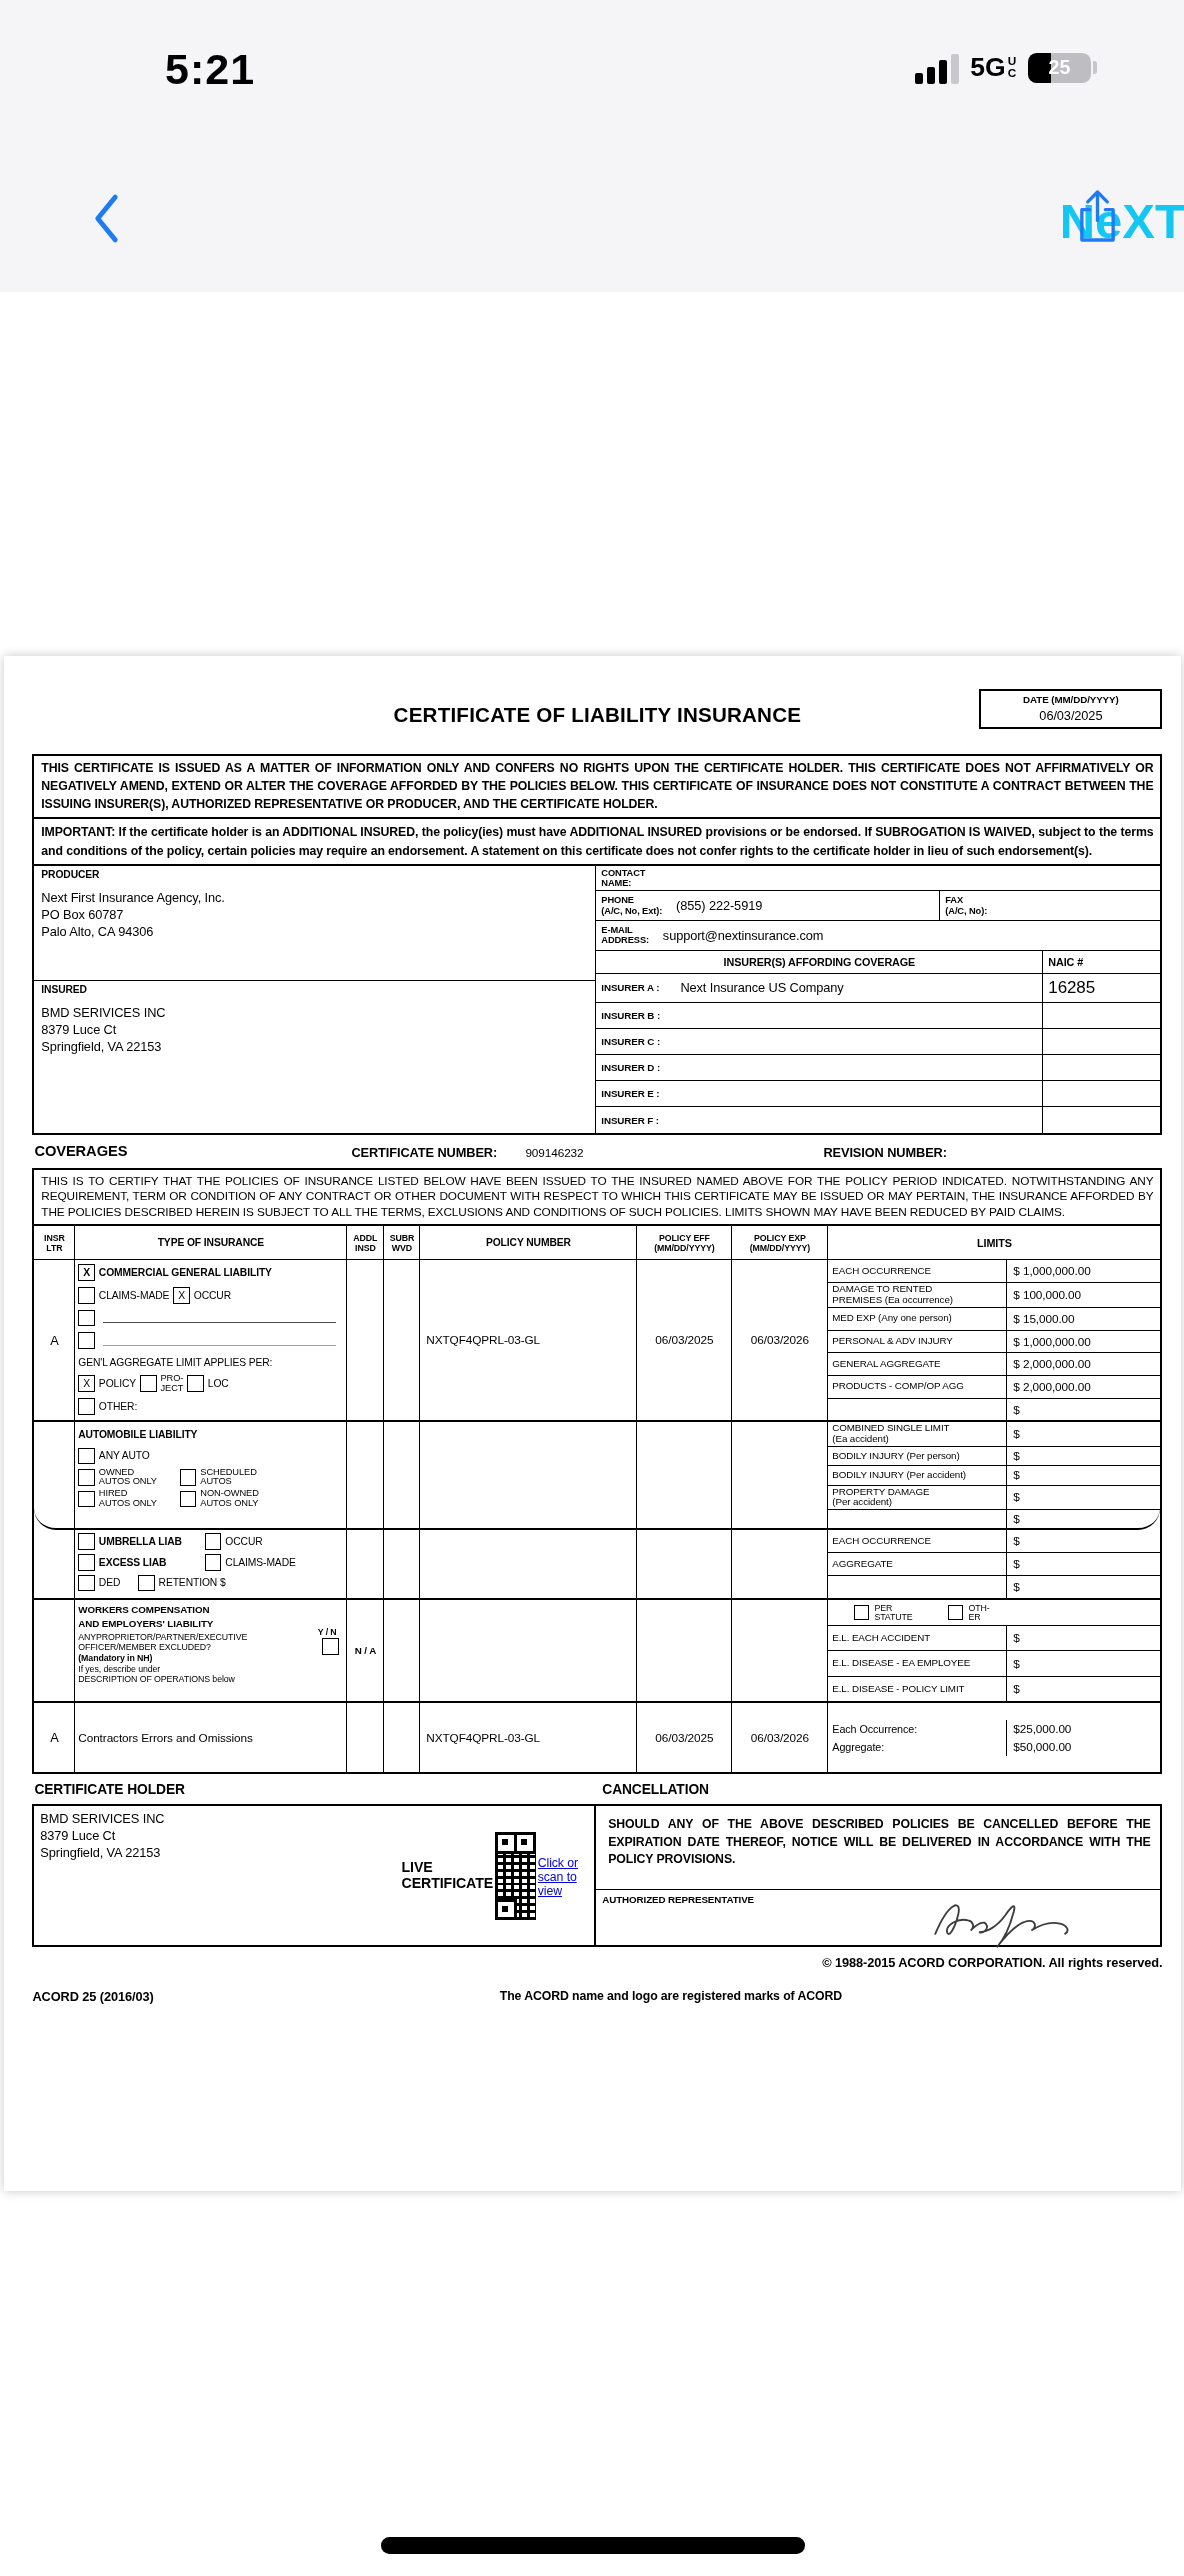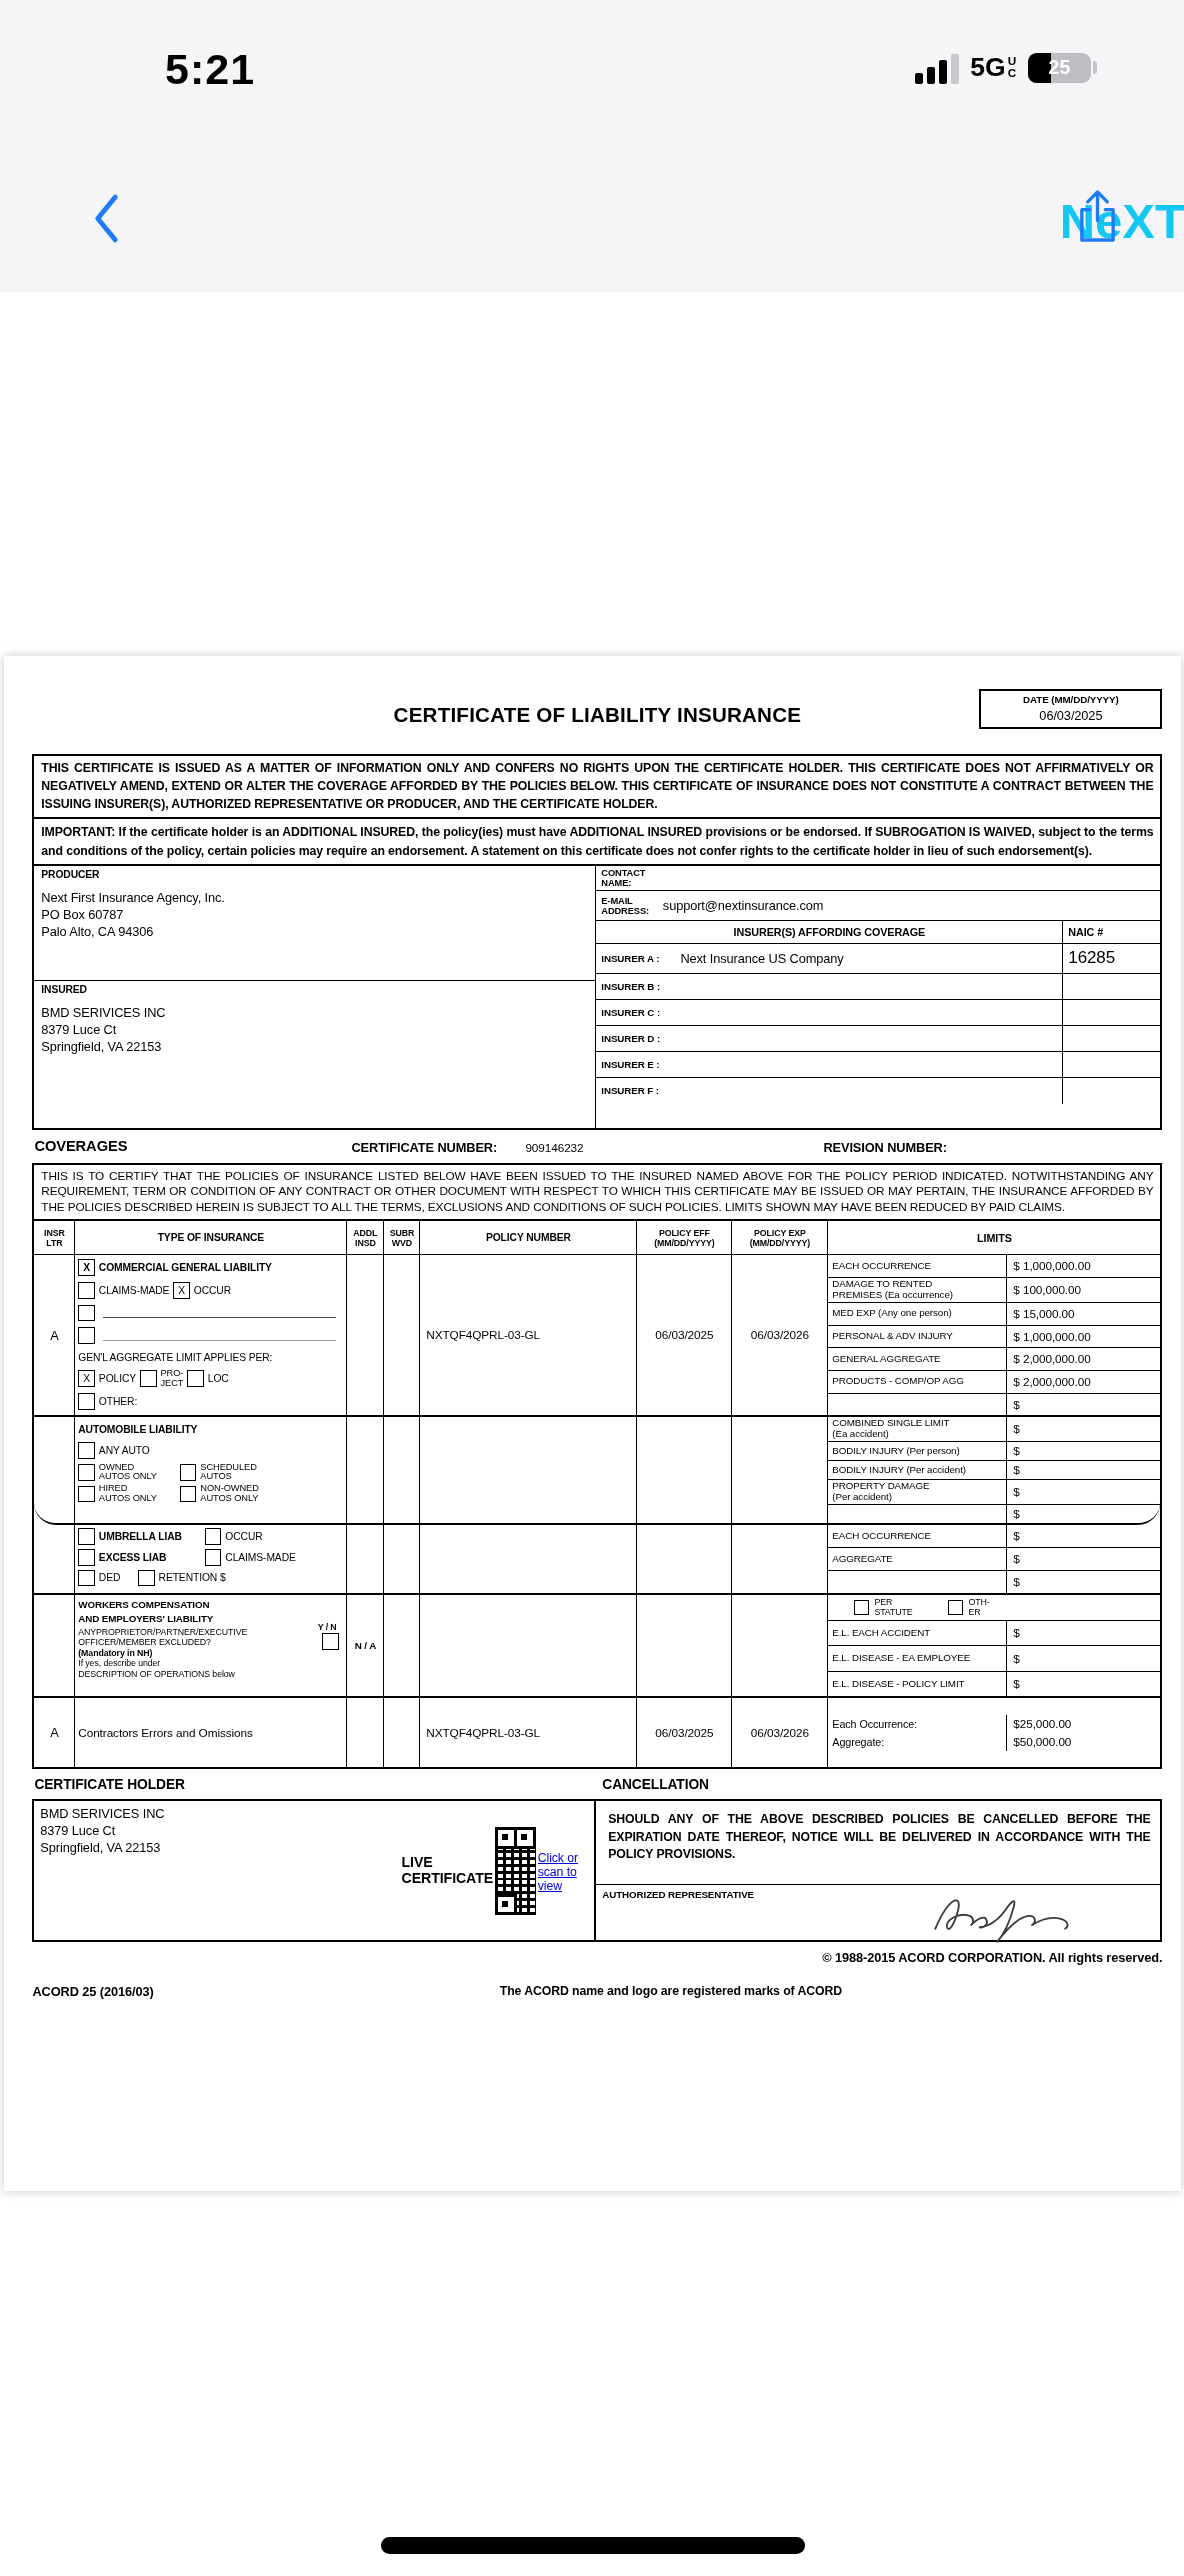--- a/index.html
+++ b/index.html
@@ -50,21 +50,21 @@
   .pc-right{flex:1;display:flex;flex-direction:column;}
   .c-row{display:flex;border-bottom:1px solid #000;align-items:center;}
   .tinylbl{display:flex;flex-direction:column;justify-content:center;font-size:9.3px;font-weight:700;line-height:1.1;padding-left:4.9px;}
   .cname{height:25.5px;}
   .cphone{height:29.5px;}
   .cemail{height:30px;}
   .cval{font-size:12.8px;margin-left:13.8px;}
   .faxcell{margin-left:auto;border-left:1px solid #000;align-self:stretch;display:flex;align-items:center;width:221px;}
   .ins-hdr{height:22.6px;}
   .ins-hdr .left{flex:1;text-align:center;font-size:10.8px;font-weight:700;}
-  .naic{width:98px;border-left:1px solid #000;align-self:stretch;display:flex;align-items:center;padding-left:4.9px;font-size:10.8px;font-weight:700;}
+  .naic{width:118px;border-left:1px solid #000;align-self:stretch;display:flex;align-items:center;padding-left:4.9px;font-size:10.8px;font-weight:700;}
   .ins-row{height:29.5px;}
   .ins-row .ilbl{font-size:9.8px;font-weight:700;padding-left:4.9px;width:84px;}
   .ins-row .ival{font-size:12.8px;flex:1;}
   .ins-row .naic{font-weight:400;font-size:17px;}
   .ins-bcf{height:26px;}
   .ins-row:last-child{border-bottom:none;}
   
   .cov-bar{position:relative;height:33px;font-weight:700;}
   .cov-bar .t1{position:absolute;left:2px;top:7.9px;font-size:14.7px;}
   .cov-bar .t2{position:absolute;left:319px;top:9.8px;font-size:12.8px;}
@@ -221,20 +221,33 @@
           </div>
         </div>
       </div>
       <div class="pc-right">
         <div class="c-row cname">
           <div class="tinylbl">
               <span>CONTACT</span>
               <span>NAME:</span>
             </div>
         </div>
+        <div class="c-row cphone">
+          <div class="tinylbl">
+              <span>PHONE</span>
+              <span>(A/C, No, Ext):</span>
+            </div>
+          <div class="cval">(855) 222-5919</div>
+          <div class="faxcell">
+            <div class="tinylbl">
+                <span>FAX</span>
+                <span>(A/C, No):</span>
+              </div>
+          </div>
+        </div>
         <div class="c-row cemail">
           <div class="tinylbl">
               <span>E-MAIL</span>
               <span>ADDRESS:</span>
             </div>
           <div class="cval">support@nextinsurance.com</div>
         </div>
         <div class="c-row ins-hdr">
           <div class="left">INSURER(S) AFFORDING COVERAGE</div>
           <div class="naic">NAIC #</div>

